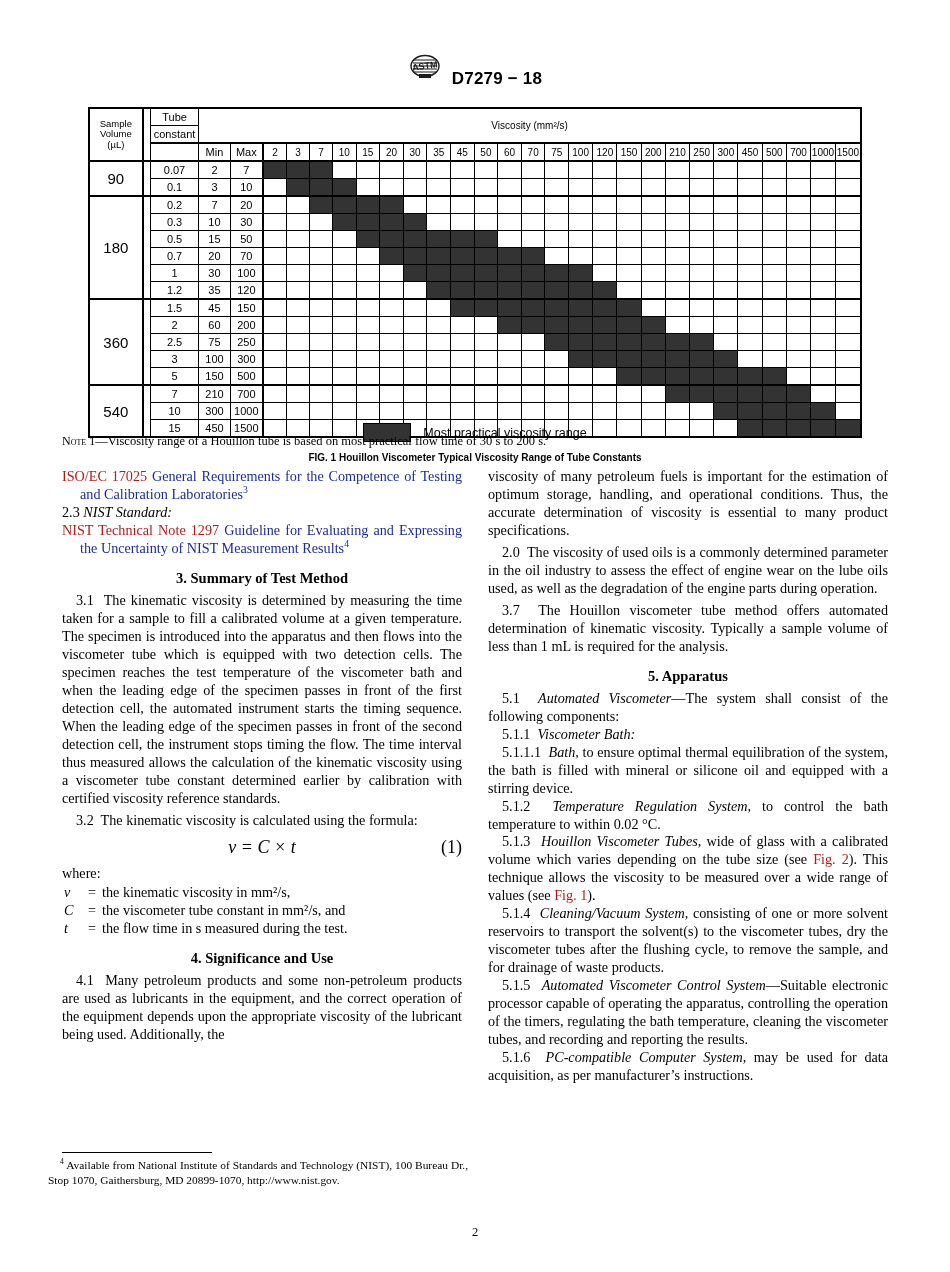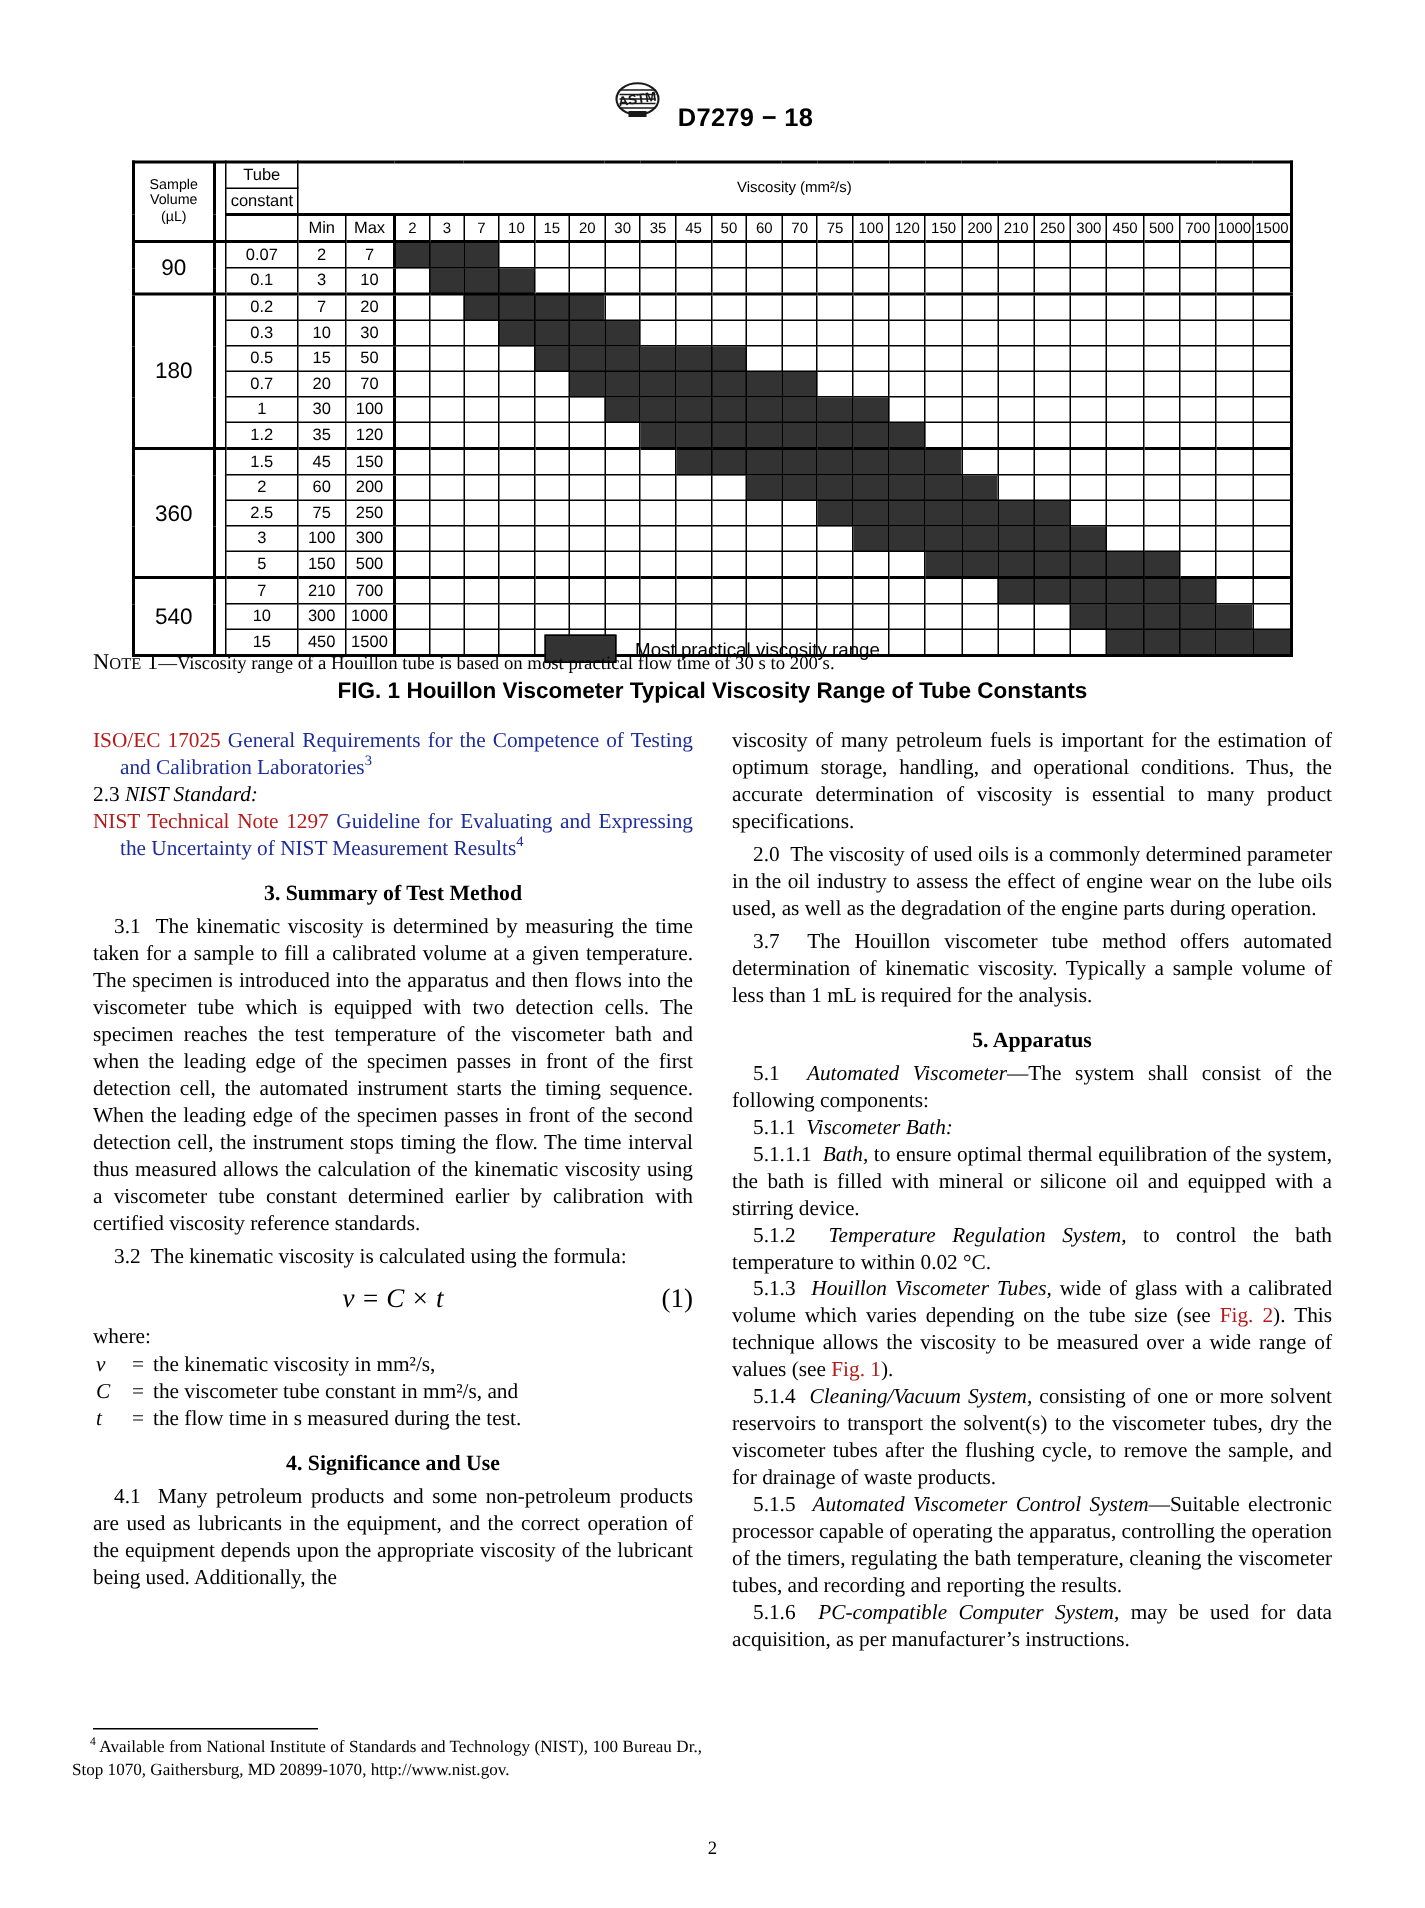--- a/index.html
+++ b/index.html
@@ -135,36 +135,36 @@
     font-family: "Liberation Sans", sans-serif;
     font-size: 12.5px;
   }
   .note-line {
     position: absolute;
     top: 434px;
     left: 62px;
     width: 826px;
     font-size: 12.5px;
   }
-  .note-kicker { font-variant: small-caps; font-size: 15px; }
+  .note-kicker { font-variant: small-caps; font-size: 12px; }
   .fig-caption {
     position: absolute;
     top: 452px;
     left: 0;
     width: 950px;
     text-align: center;
     font-family: "Liberation Sans", sans-serif;
     font-weight: bold;
-    font-size: 15px;
+    font-size: 10px;
   }
 
   
   .col {
     position: absolute;
-    top: 486px;
+    top: 468px;
     width: 400px;
     font-size: 14.2px;
     line-height: 1.265;
     text-align: justify;
   }
   .col-left  { left: 62px; }
   .col-right { left: 488px; }
 
   p.para {
     margin: 0 0 0 0;

